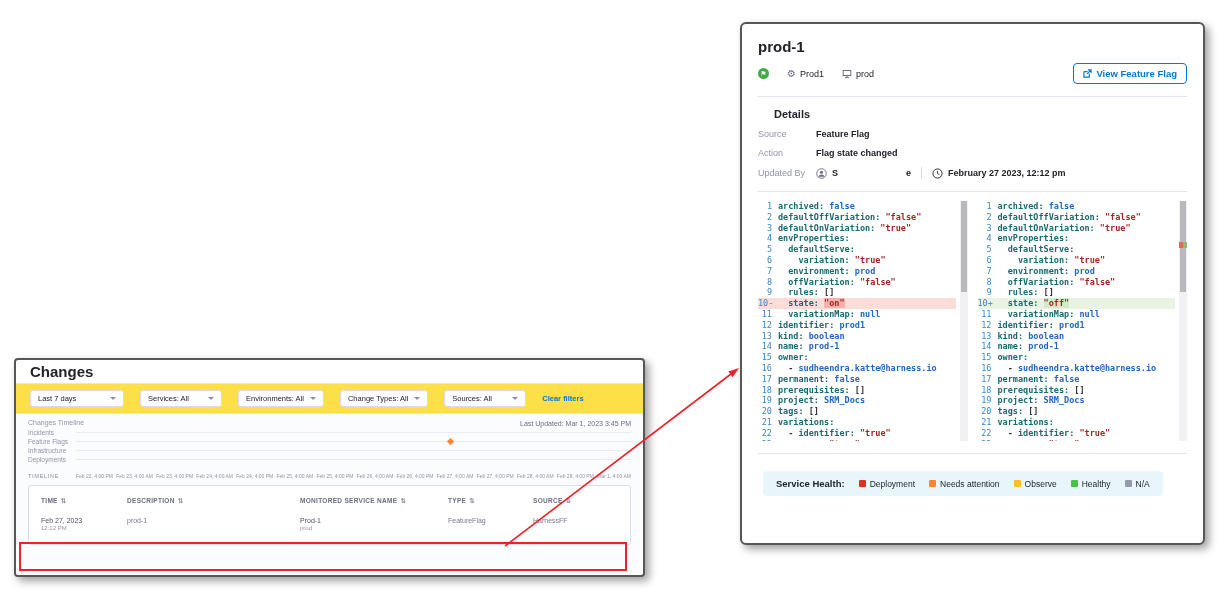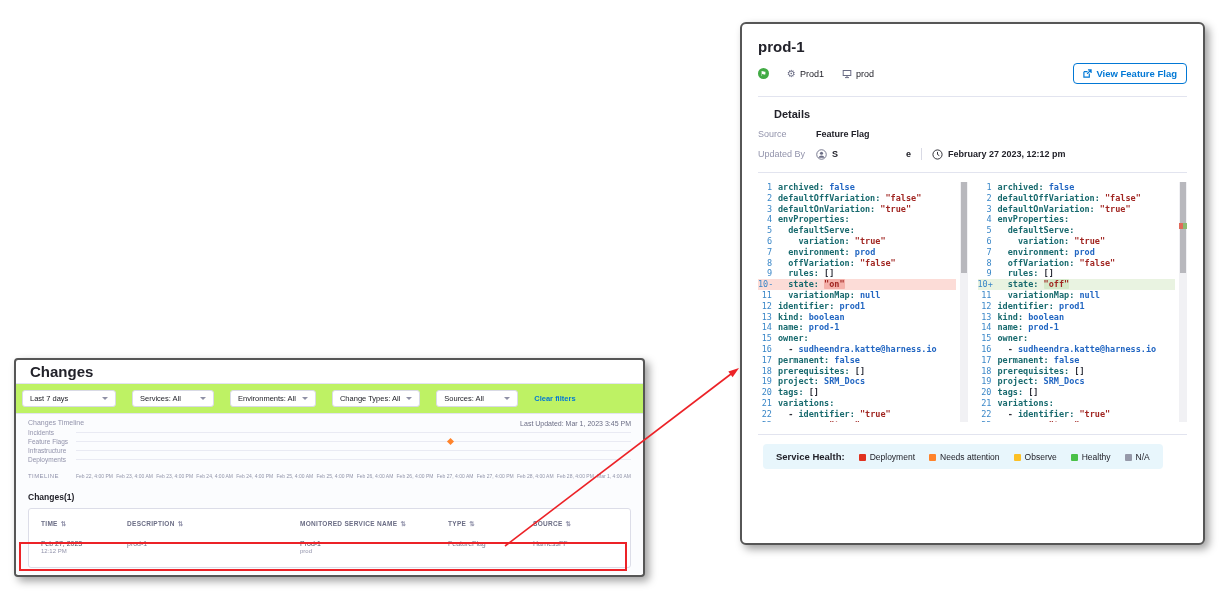--- a/index.html
+++ b/index.html
@@ -9,22 +9,22 @@
 
   
   .frame{position:absolute;background:#fff;border:2px solid #565656;border-radius:4px;
          box-shadow:4px 4px 9px rgba(0,0,0,.38);}
   .changes-card{left:14px;top:358px;width:631px;height:219px;}
   .details-card{left:740px;top:22px;width:465px;height:523px;border-radius:6px;}
 
   
   .ch-header{height:24px;line-height:24px;padding:0 14px;font-size:15px;font-weight:bold;
              border-bottom:1px solid #e2e4ef;}
-  .filter-bar{height:30px;display:flex;align-items:center;padding:0 6px;gap:16px;
-              border-bottom:1px solid #e2e4ef;background:#bef264;}
+  .filter-bar{height:30px;display:flex;align-items:center;padding:0 14px;gap:16px;
+              border-bottom:1px solid #e2e4ef;background:#fde047;}
   .dropdown{height:17px;min-width:82px;flex:0 0 auto;display:flex;align-items:center;justify-content:space-between;
             gap:6px;padding:0 7px;border:1px solid #d9dae5;border-radius:3px;background:#fff;
             font-size:7.5px;color:#22222a;cursor:pointer;}
   .dropdown:first-child{min-width:94px;}
   .caret{width:0;height:0;border-left:3px solid transparent;border-right:3px solid transparent;
          border-top:3.5px solid #8f90a6;}
   .clear-filters{font-size:7.5px;font-weight:bold;color:#0278d5;cursor:pointer;white-space:nowrap;}
   .ch-body{position:relative;height:160px;background:#fbfcfe;padding:5px 12px 0 12px;}
   .last-updated{position:absolute;right:12px;top:6px;font-size:7px;color:#6b6d85;}
   .tl-heading{font-size:7px;color:#9293ab;}
@@ -90,21 +90,21 @@
   .chip-del{background:#f5b1aa;border-radius:1px;}
   .chip-add{background:#d5e9c9;border-radius:1px;}
   .gutter{position:absolute;right:0;top:0;bottom:0;width:8px;background:#f1f1f4;cursor:pointer;}
   .thumb{position:absolute;left:1px;right:1px;top:0;height:38%;background:#b8b8bd;}
   .gmarks{position:absolute;left:0;top:17%;display:flex;width:100%;height:6px;}
   .gm-del{flex:1;background:#e06a5a;}
   .gm-add{flex:1;background:#8cbb70;}
 
   
   .dh-sub{font-size:9px;margin-top:8px;color:#22222a;}
-  .sh-banner{display:inline-flex;align-items:flex-end;gap:14px;margin-top:9px;margin-left:5px;
+  .sh-banner{display:inline-flex;align-items:center;gap:14px;margin-top:17px;margin-left:5px;
              background:#e8f6fc;border-radius:4px;padding:7px 13px;}
   .sh-label{font-size:9.5px;font-weight:bold;}
   .sh-item{display:flex;align-items:center;gap:4px;font-size:8.5px;color:#22222a;}
   .sh-sq{width:7px;height:7px;border-radius:1px;}
 </style>
 </head>
 <body>
 
 <div class="stage">
 
@@ -171,21 +171,20 @@
             <span>Feb 25, 4:00 PM</span>
             <span>Feb 26, 4:00 AM</span>
             <span>Feb 26, 4:00 PM</span>
             <span>Feb 27, 4:00 AM</span>
             <span>Feb 27, 4:00 PM</span>
             <span>Feb 28, 4:00 AM</span>
             <span>Feb 28, 4:00 PM</span>
             <span>Mar 1, 4:00 AM</span>
           </span>
       </div>
-      <div class="changes-count">Changes(1)</div>
 
       <div class="table-card">
         <div class="tgrid thead">
             <div class="th">
               <span>TIME</span>
               <span class="sort">⇅</span>
             </div>
             <div class="th">
               <span>DESCRIPTION</span>
               <span class="sort">⇅</span>
@@ -252,20 +251,24 @@
           <span>View Feature Flag</span>
         </button>
       </div>
 
       <div class="divider"></div>
 
       <div class="sec-heading">Details</div>
       <div class="det-row">
         <span class="det-label">Source</span>
         <span class="det-value">Feature Flag</span>
+      </div>
+      <div class="det-row">
+        <span class="det-label">Action</span>
+        <span class="det-value">Flag state changed</span>
       </div>
       <div class="det-row">
         <span class="det-label">Updated By</span>
         <span class="icn">
           <svg width="11" height="11" viewBox="0 0 12 12">
             <circle cx="6" cy="6" r="5.2" fill="none" stroke="#6b6d85" stroke-width="1"></circle>
             <circle cx="6" cy="4.6" r="1.7" fill="#6b6d85"></circle>
             <path d="M2.6 9.6 a3.6 3.6 0 0 1 6.8 0" fill="#6b6d85"></path>
           </svg>
         </span>

